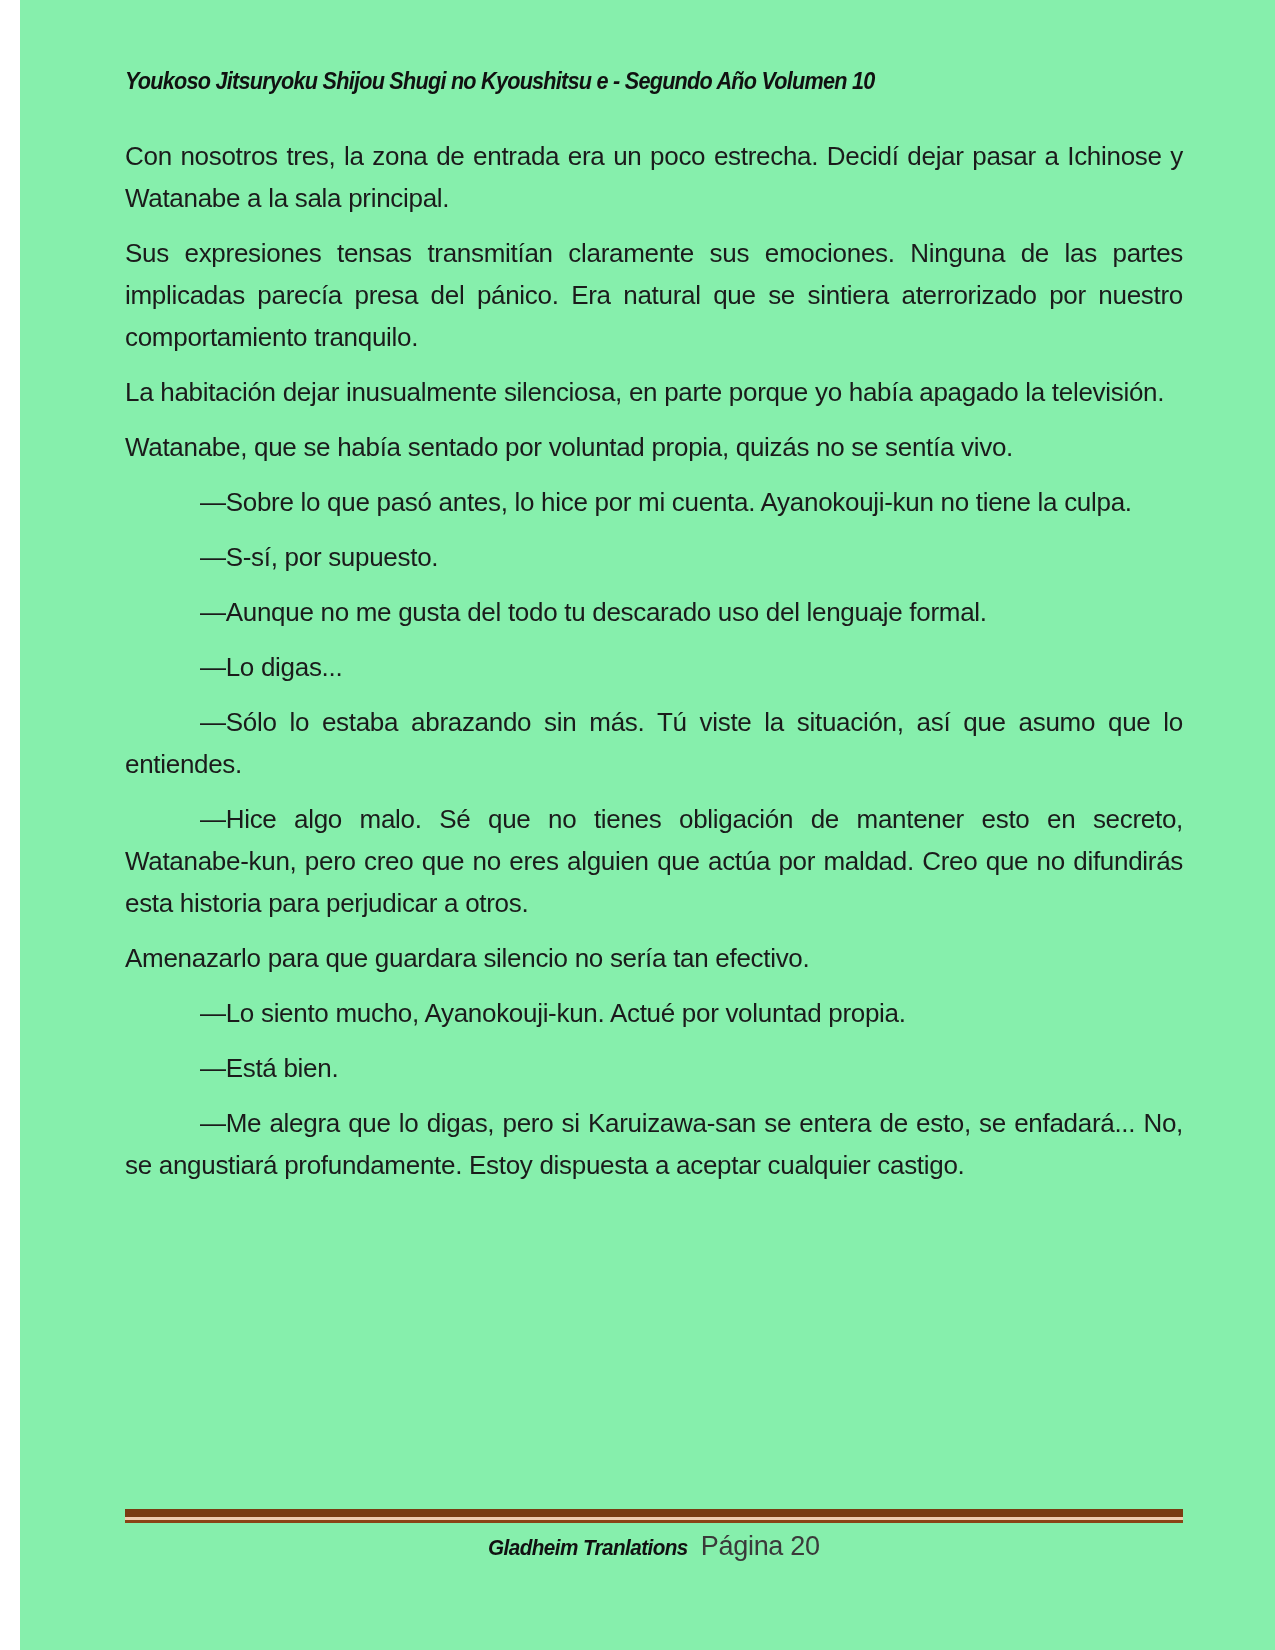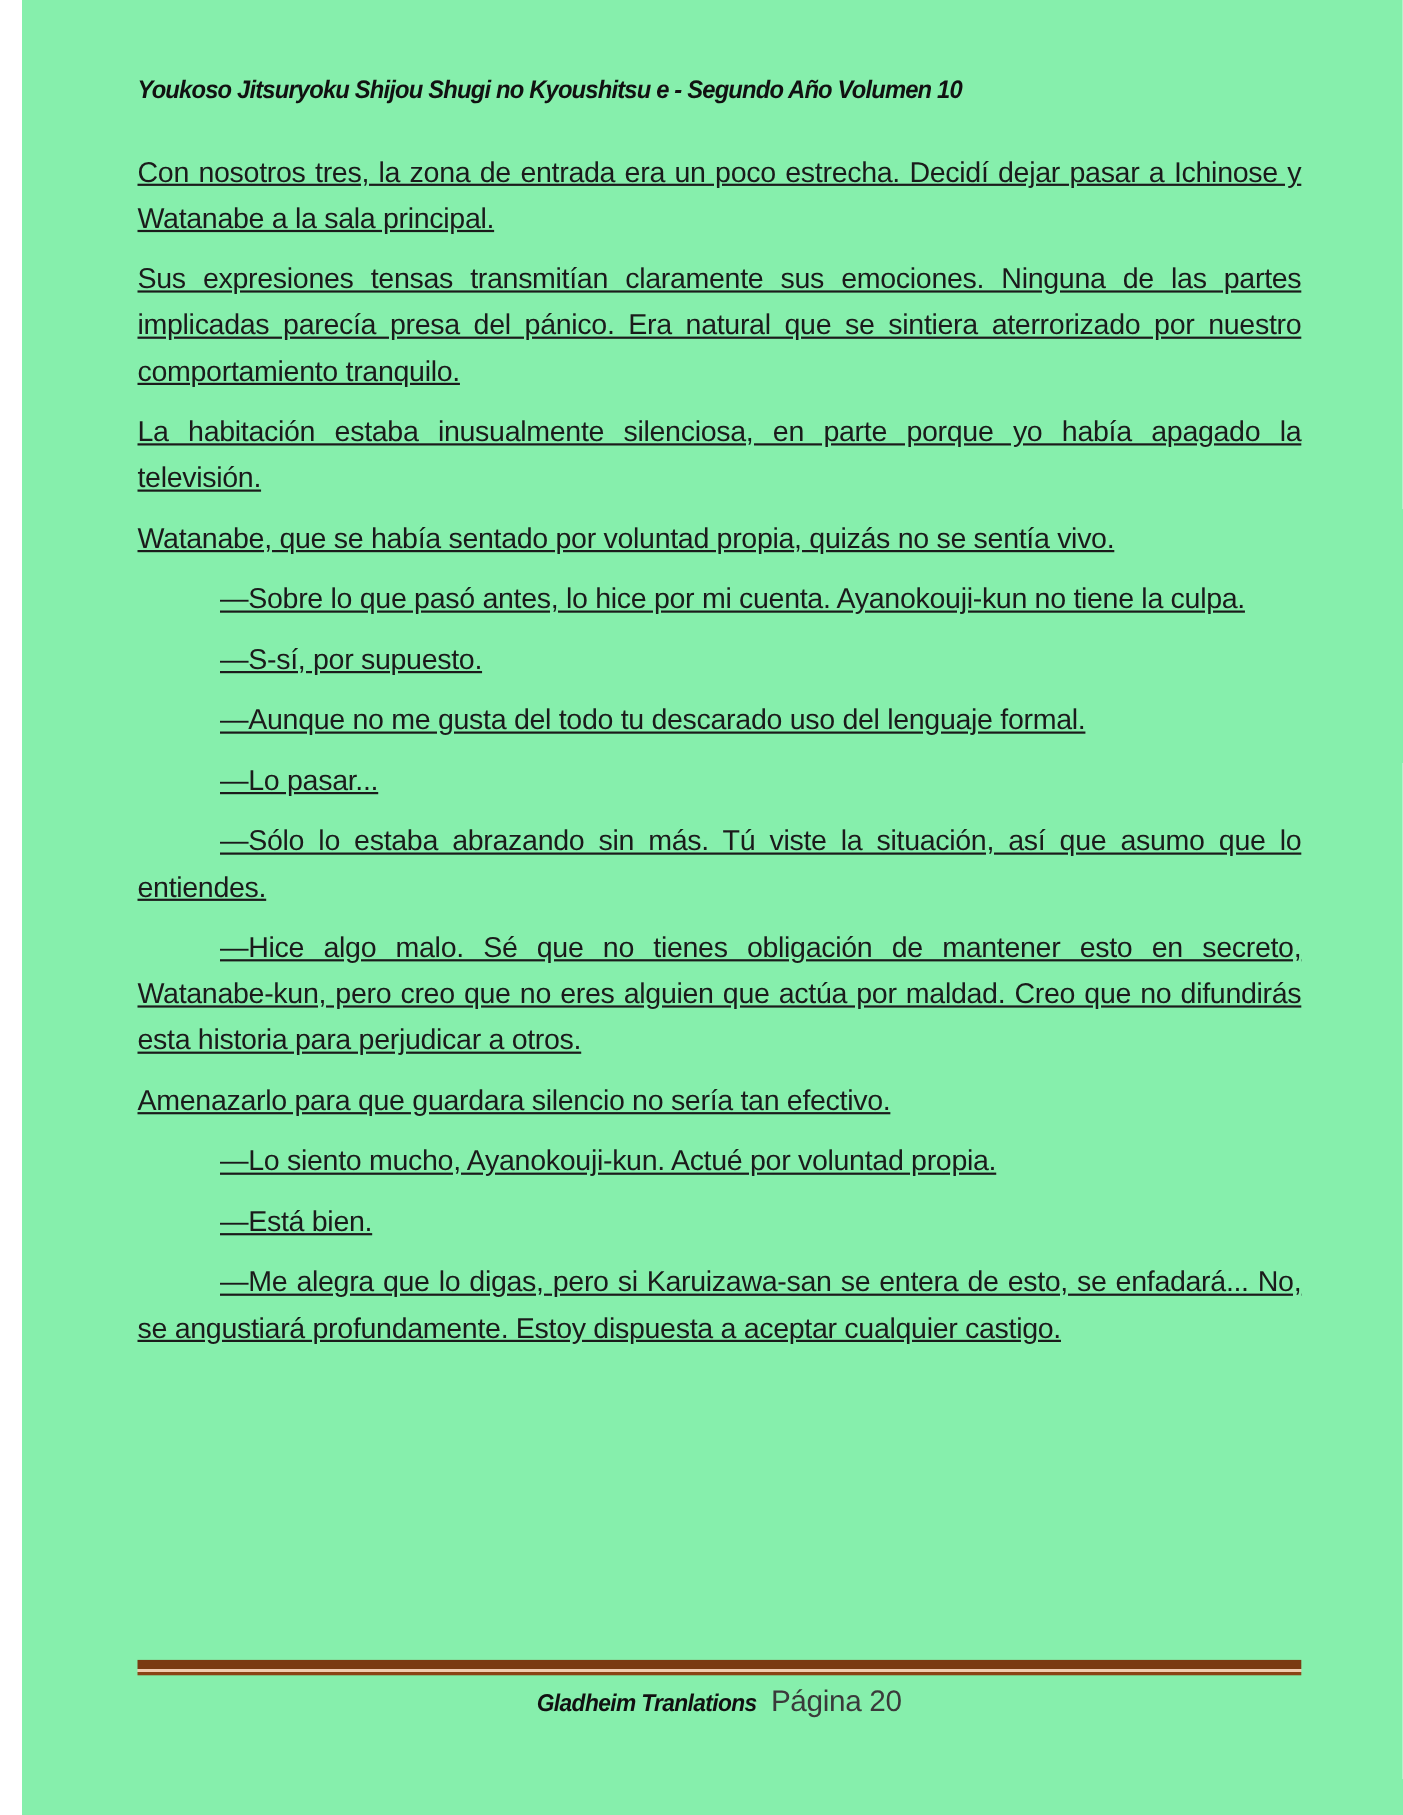--- a/index.html
+++ b/index.html
@@ -29,21 +29,20 @@
     font-style: italic;
     font-size: 23px;
     letter-spacing: -0.8px;
     color: #111111;
     transform: scaleX(0.94);
     transform-origin: left center;
     white-space: nowrap;
   }
   .doc-body {
     padding-top: 40px;
-    text-decoration: underline;
   }
   .para {
     font-size: 26px;
     line-height: 42px;
     letter-spacing: -0.3px;
     text-align: justify;
     margin-bottom: 13px;
     color: #1b1b1b;
   }
   .para.dialogue {
@@ -91,26 +90,26 @@
 
 <div class="page">
 
   <div class="doc-header">
     <div class="doc-title">Youkoso Jitsuryoku Shijou Shugi no Kyoushitsu e - Segundo Año Volumen 10</div>
   </div>
 
   <div class="doc-body">
     <p class="para">Con nosotros tres, la zona de entrada era un poco estrecha. Decidí dejar pasar a Ichinose y Watanabe a la sala principal.</p>
     <p class="para">Sus expresiones tensas transmitían claramente sus emociones. Ninguna de las partes implicadas parecía presa del pánico. Era natural que se sintiera aterrorizado por nuestro comportamiento tranquilo.</p>
-    <p class="para">La habitación estaba inusualmente silenciosa, en parte porque yo había apagado la televisión.</p>
+    <p class="para">La habitación dejar inusualmente silenciosa, en parte porque yo había apagado la televisión.</p>
     <p class="para">Watanabe, que se había sentado por voluntad propia, quizás no se sentía vivo.</p>
     <p class="para dialogue">—Sobre lo que pasó antes, lo hice por mi cuenta. Ayanokouji-kun no tiene la culpa.</p>
     <p class="para dialogue">—S-sí, por supuesto.</p>
     <p class="para dialogue">—Aunque no me gusta del todo tu descarado uso del lenguaje formal.</p>
-    <p class="para dialogue">—Lo pasar...</p>
+    <p class="para dialogue">—Lo digas...</p>
     <p class="para dialogue">—Sólo lo estaba abrazando sin más. Tú viste la situación, así que asumo que lo entiendes.</p>
     <p class="para dialogue">—Hice algo malo. Sé que no tienes obligación de mantener esto en secreto, Watanabe-kun, pero creo que no eres alguien que actúa por maldad. Creo que no difundirás esta historia para perjudicar a otros.</p>
     <p class="para">Amenazarlo para que guardara silencio no sería tan efectivo.</p>
     <p class="para dialogue">—Lo siento mucho, Ayanokouji-kun. Actué por voluntad propia.</p>
     <p class="para dialogue">—Está bien.</p>
     <p class="para dialogue">—Me alegra que lo digas, pero si Karuizawa-san se entera de esto, se enfadará... No, se angustiará profundamente. Estoy dispuesta a aceptar cualquier castigo.</p>
   </div>
 
   <div class="doc-footer">
     <div class="footer-rule"></div>

